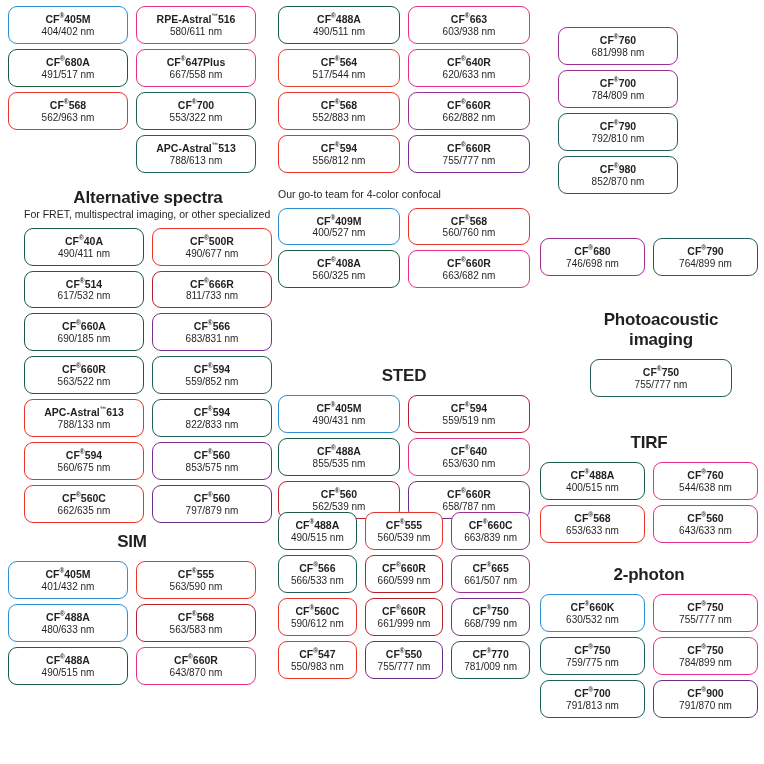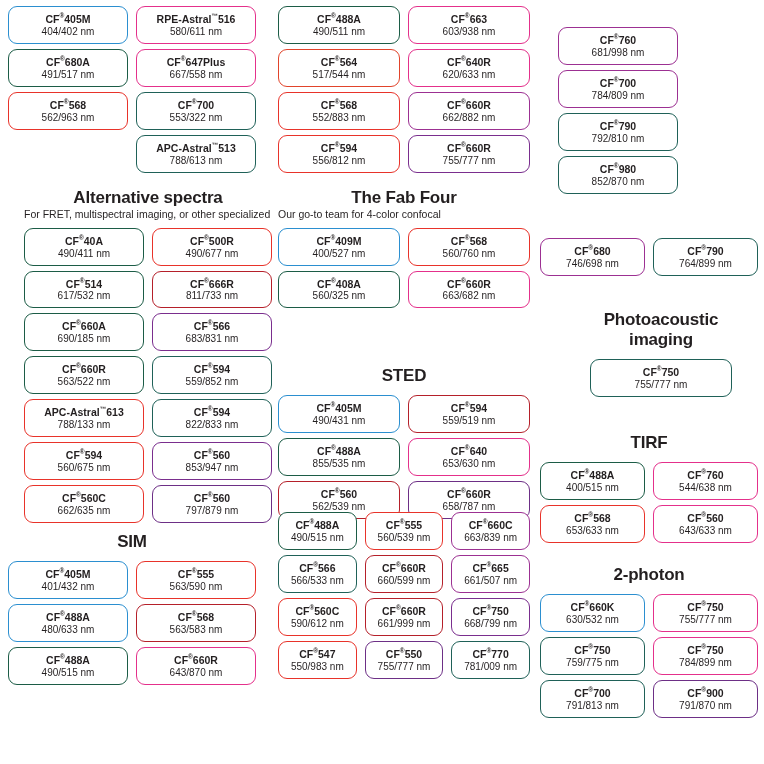--- a/index.html
+++ b/index.html
@@ -247,35 +247,34 @@
         <div class="chip c-teal">
           <div class="name">CF<span class="reg">®</span>594</div>
           <div class="spec">822/833 nm</div>
         </div>
         <div class="chip c-red">
           <div class="name">CF<span class="reg">®</span>594</div>
           <div class="spec">560/675 nm</div>
         </div>
         <div class="chip c-purple">
           <div class="name">CF<span class="reg">®</span>560</div>
-          <div class="spec">853/947 nm</div>
+          <div class="spec">853/575 nm</div>
         </div>
         <div class="chip c-red">
           <div class="name">CF<span class="reg">®</span>560C</div>
           <div class="spec">662/635 nm</div>
         </div>
         <div class="chip c-violet">
           <div class="name">CF<span class="reg">®</span>560</div>
           <div class="spec">797/879 nm</div>
         </div>
       </div>
   </div>
 
   <div class="group" style="left:278px; top:188px; width:252px;">
-    <div class="sec-title">The Fab Four</div>
     <div class="sec-sub">Our go-to team for 4-color confocal</div>
     <div class="chips cols-2">
         <div class="chip c-blue">
           <div class="name">CF<span class="reg">®</span>409M</div>
           <div class="spec">400/527 nm</div>
         </div>
         <div class="chip c-red">
           <div class="name">CF<span class="reg">®</span>568</div>
           <div class="spec">560/760 nm</div>
         </div>

